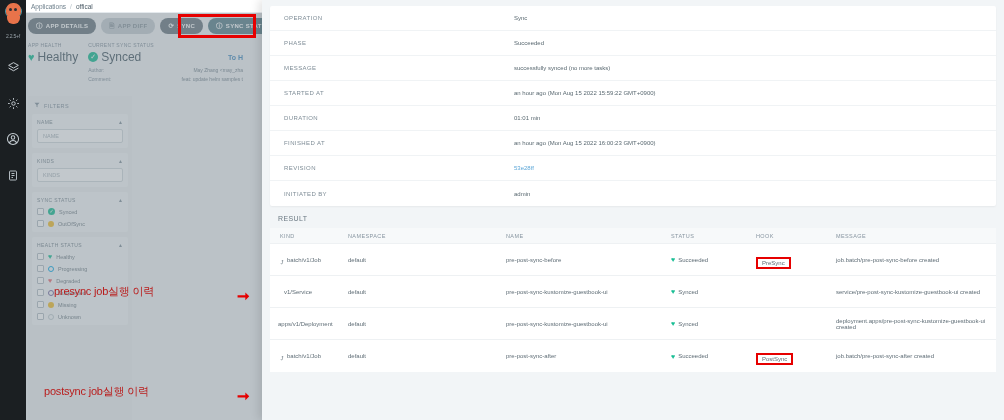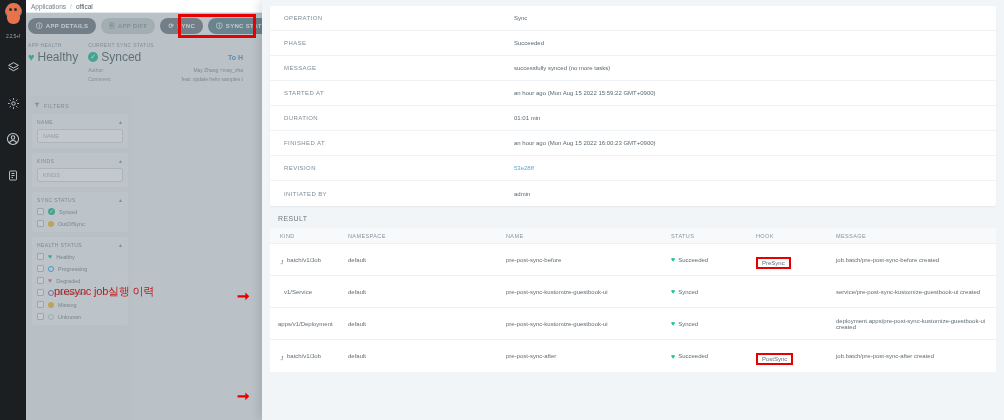--- a/index.html
+++ b/index.html
@@ -453,15 +453,16 @@
         <div class="c-msg cell">job.batch/pre-post-sync-after created</div>
       </div>
     </div>
   </div>
 
   <div class="redbox" style="left:178px; top:14px; width:78px; height:24px;"></div>
 
   <div class="anno" style="left:54px; top:284px;">presync job실행 이력</div>
   <div class="arrow" style="left:237px; top:288px;">➞</div>
 
+  <div class="anno" style="left:44px; top:384px;">postsync job실행 이력</div>
   <div class="arrow" style="left:237px; top:388px;">➞</div>
 
 </div>
 
 </body></html>

